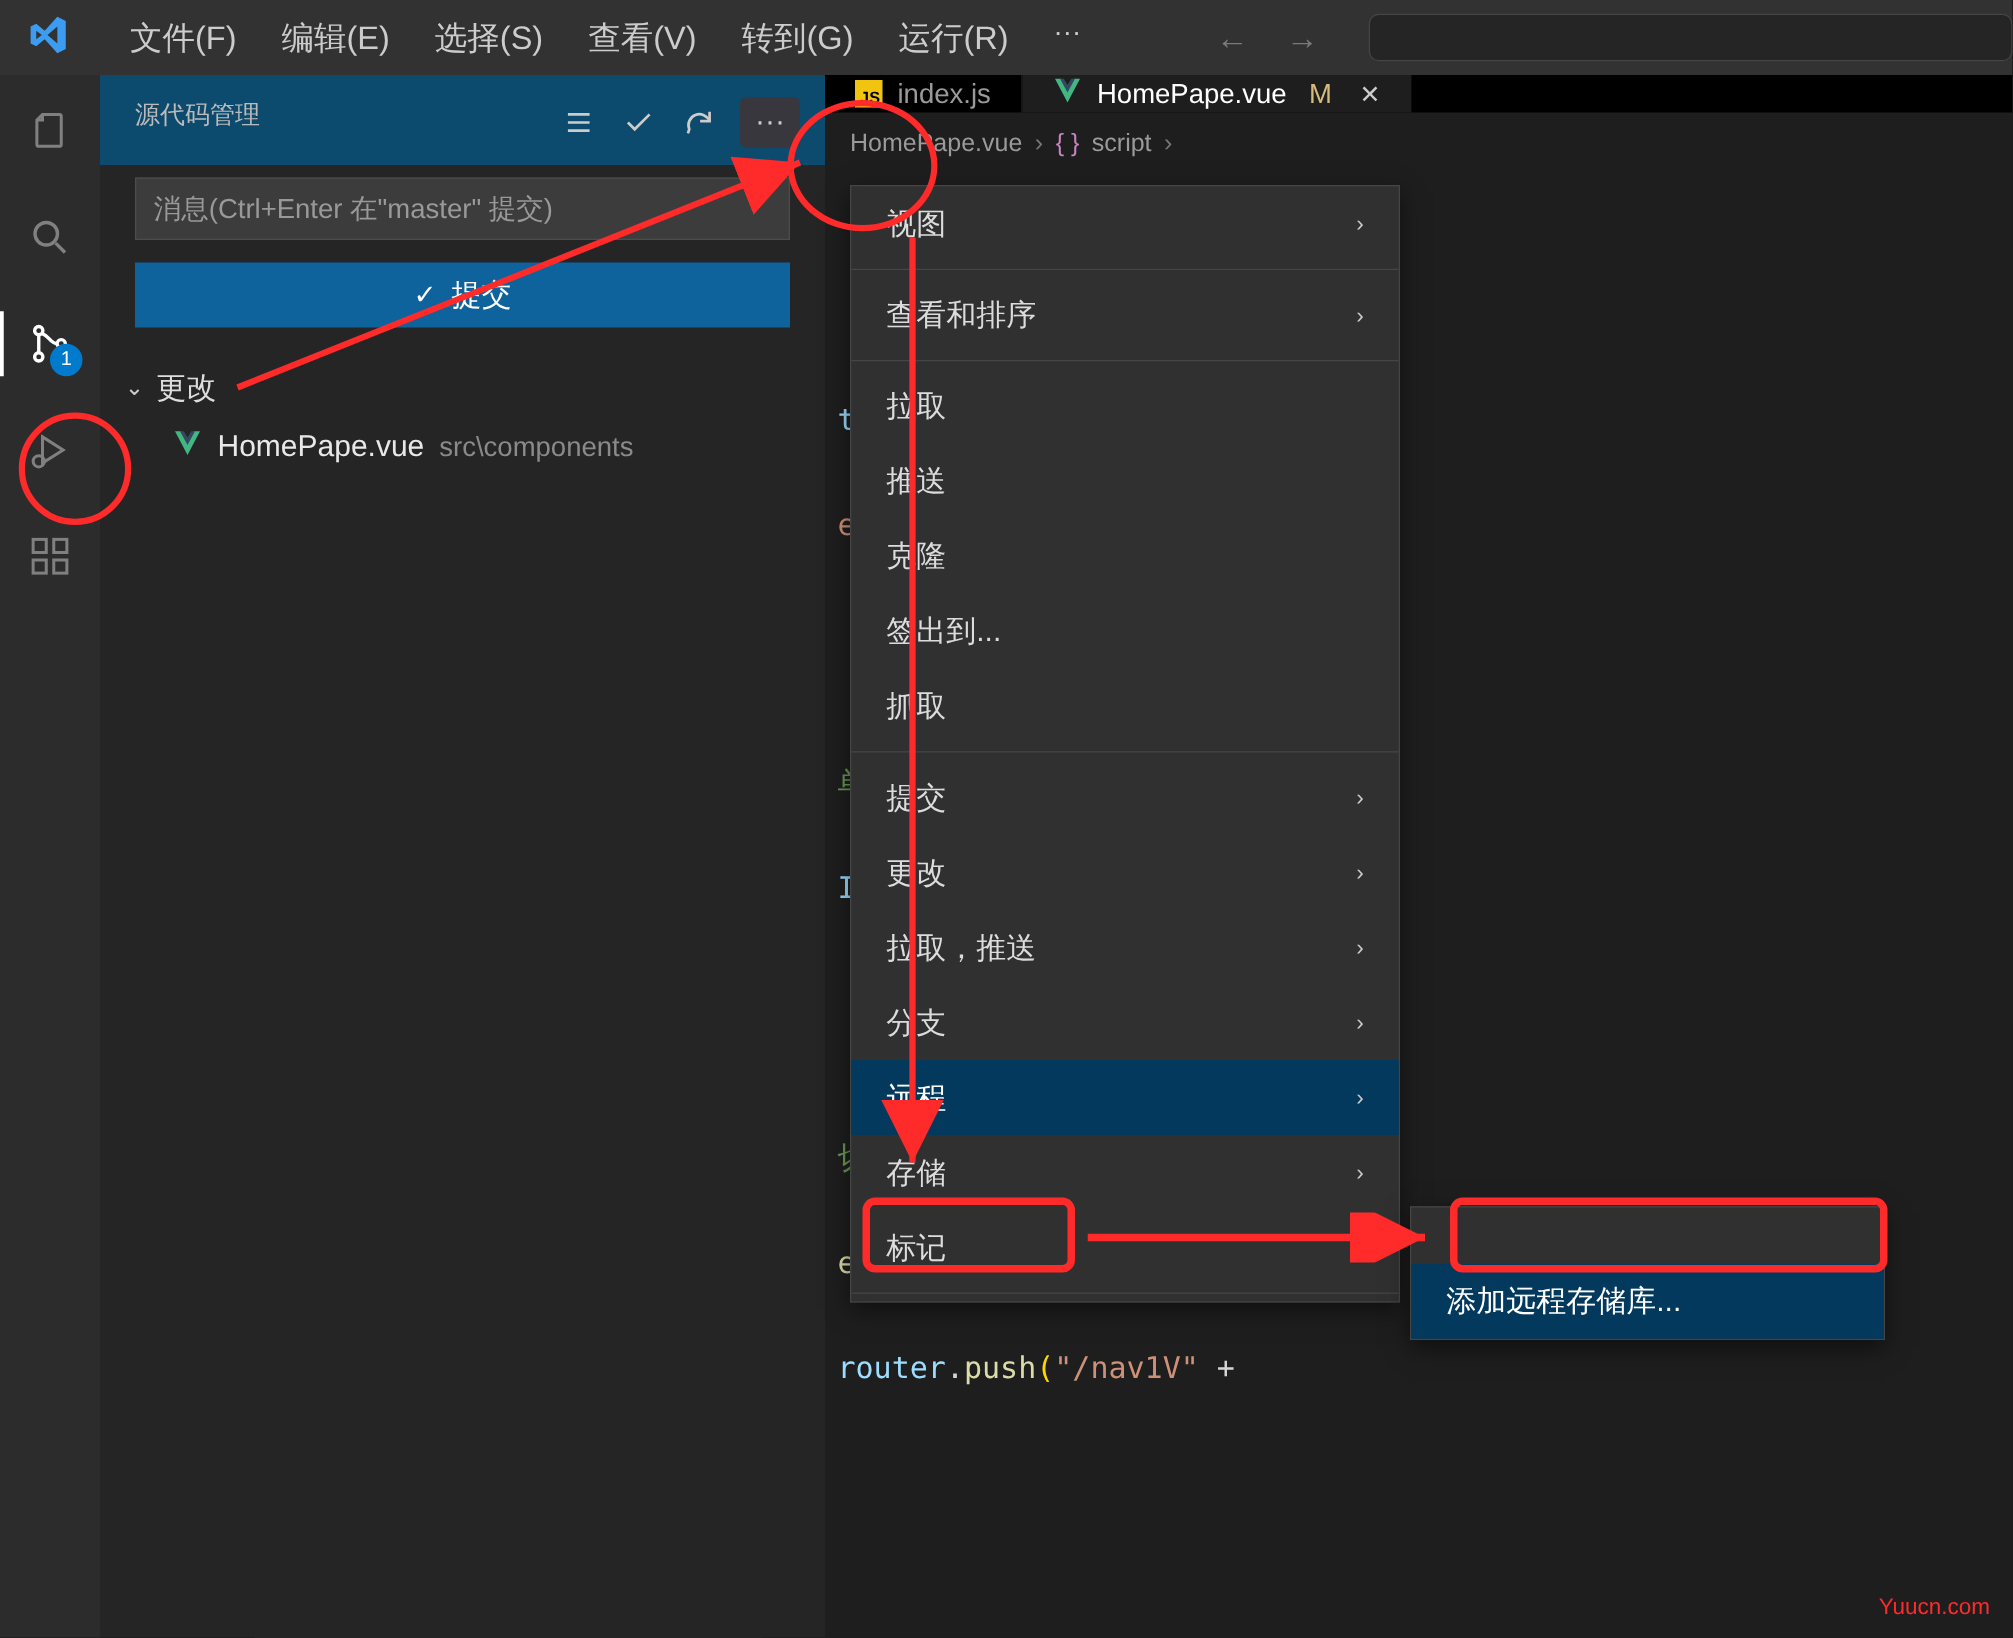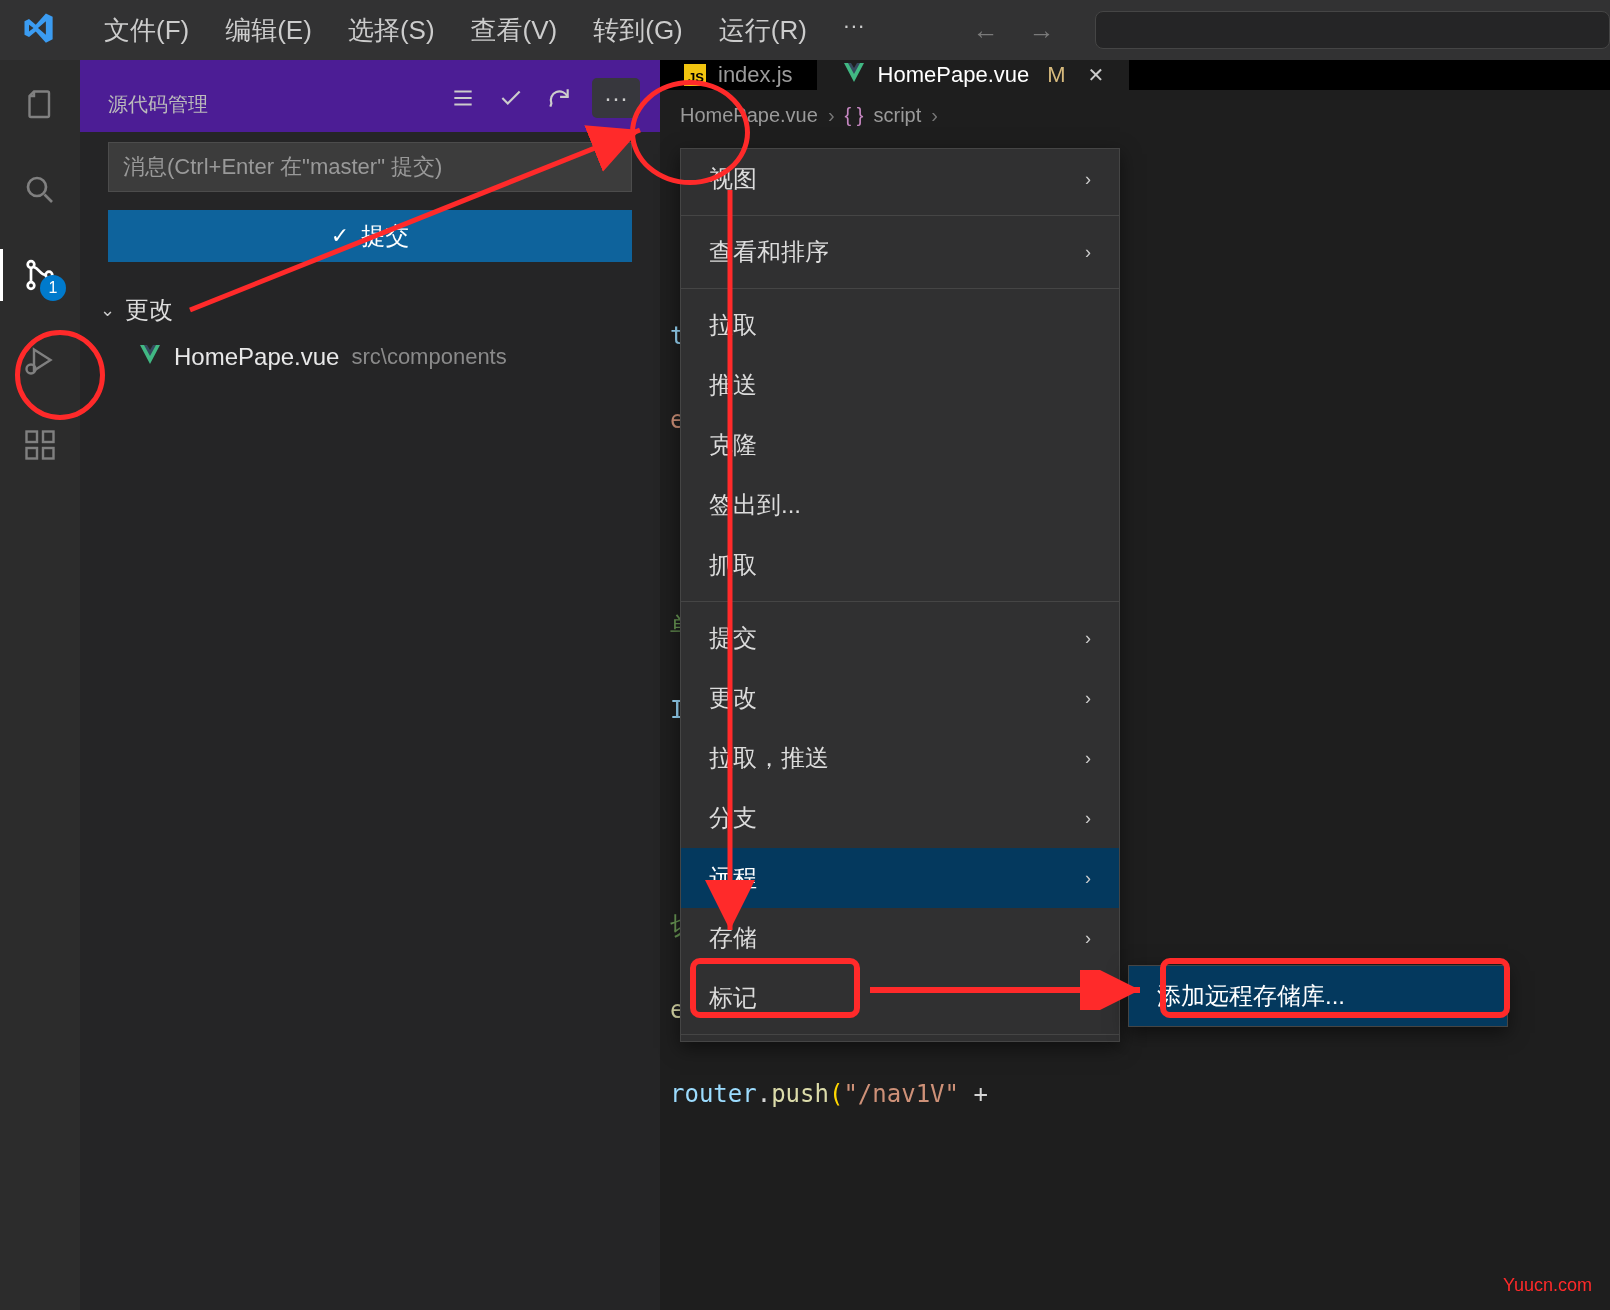--- a/index.html
+++ b/index.html
@@ -75,23 +75,23 @@
   }
 
   .sidebar {
     width: 580px;
     background: #252526;
     display: flex;
     flex-direction: column;
   }
   .sidebar-header {
     display: flex;
-    align-items: flex-end;
+    align-items: flex-start;
     padding: 18px 20px 14px 28px;
-    background: #4c1d95;
+    background: #0c4a6e;
   }
   .sidebar-title { font-size: 20px; color: #bbb; flex: 1; }
   .sidebar-actions { display: flex; gap: 18px; align-items: center; }
   .sidebar-actions .action { width: 30px; height: 30px; color: #ccc; display:flex;align-items:center;justify-content:center; }
   .ellipsis-btn {
     width: 48px; height: 40px;
     background: #37373d;
     border-radius: 5px;
     display: flex; align-items: center; justify-content: center;
     color: #ccc;
@@ -166,21 +166,21 @@
   .ctx-item.selected { background: #04395e; color:#fff; }
   .ctx-sep { height:1px; background:#454545; margin:6px 0; }
 
   .submenu {
     position:absolute;
     background:#303031;
     border:1px solid #454545;
     box-shadow:0 6px 18px rgba(0,0,0,.5);
     min-width: 380px; font-size:24px; color:#dcdcdc;
   }
-  .submenu .ctx-item.selected { background:#04395e; }
+  .submenu .ctx-item.selected { background:#04395e;margin-top:45px; }
 
   
   .ann-circle { position:absolute; border:5px solid #ff2a2a; border-radius:50%; pointer-events:none; }
   .ann-box { position:absolute; border:6px solid #ff2a2a; border-radius:10px; pointer-events:none; }
   .ann-arrow { position:absolute; pointer-events:none; }
   .watermark { position:absolute; bottom:14px; right:18px; color:#ff2a2a; font-size:18px; font-family:Arial; }
 </style>
 </head>
 <body>
 

